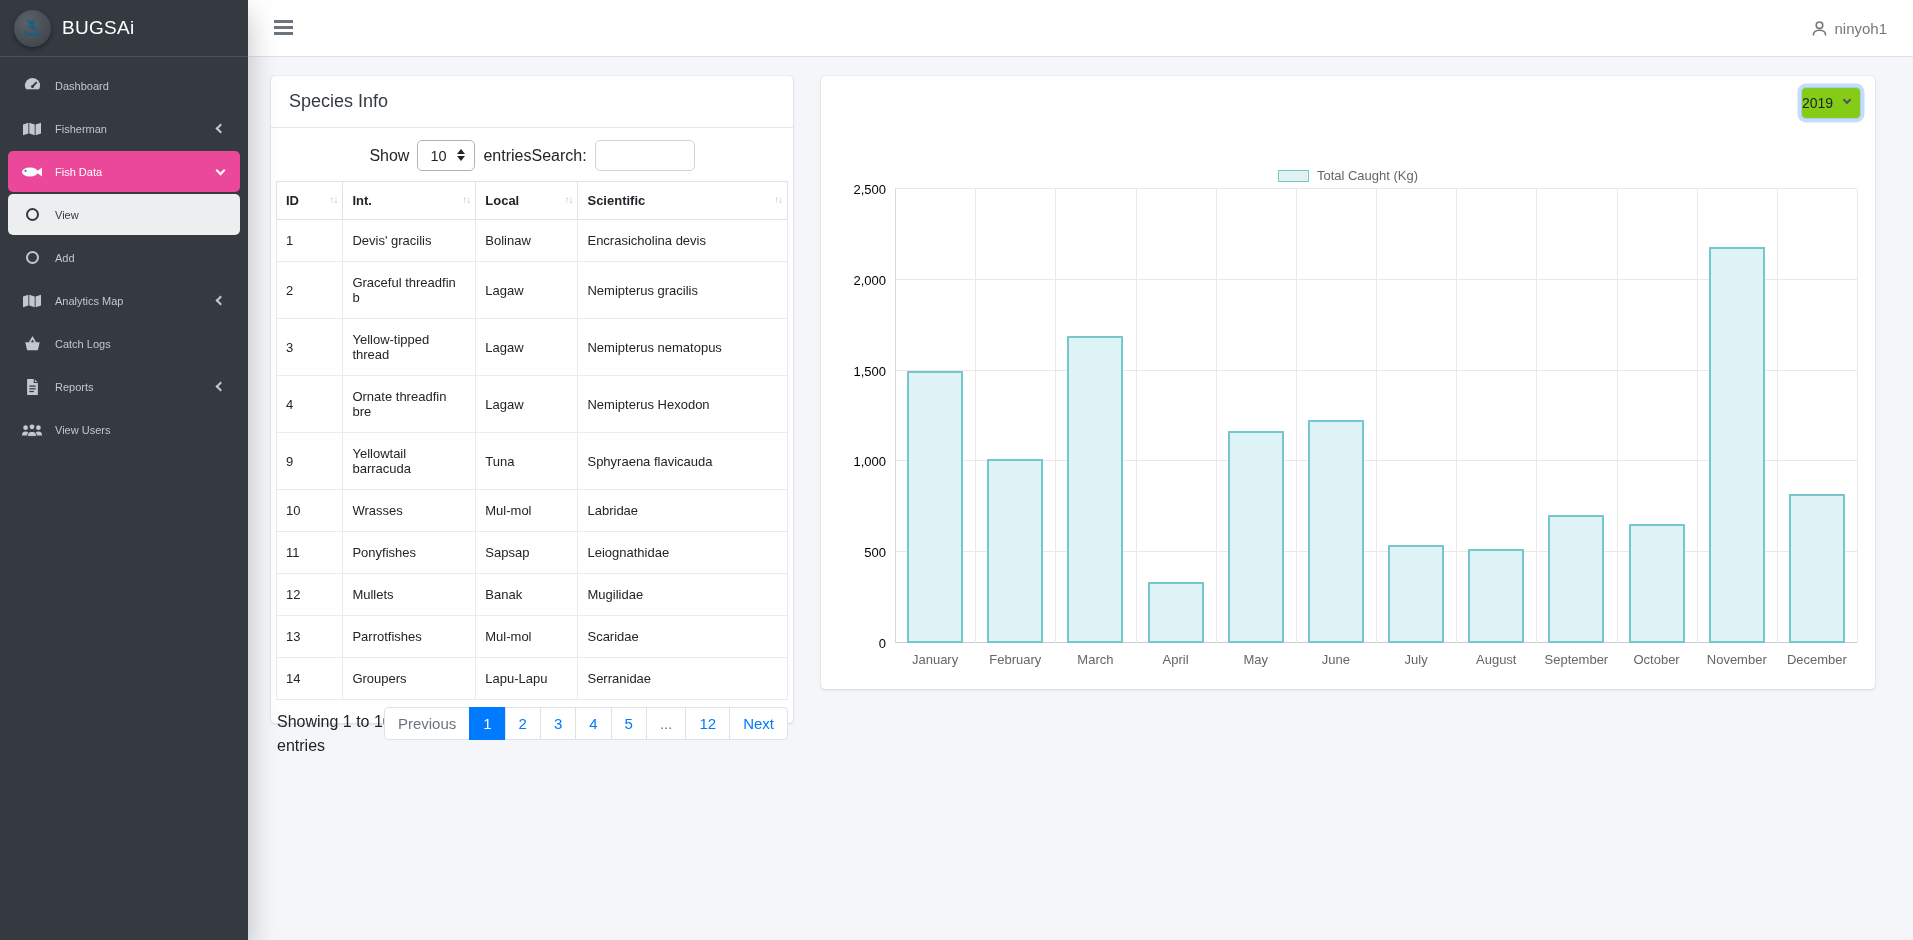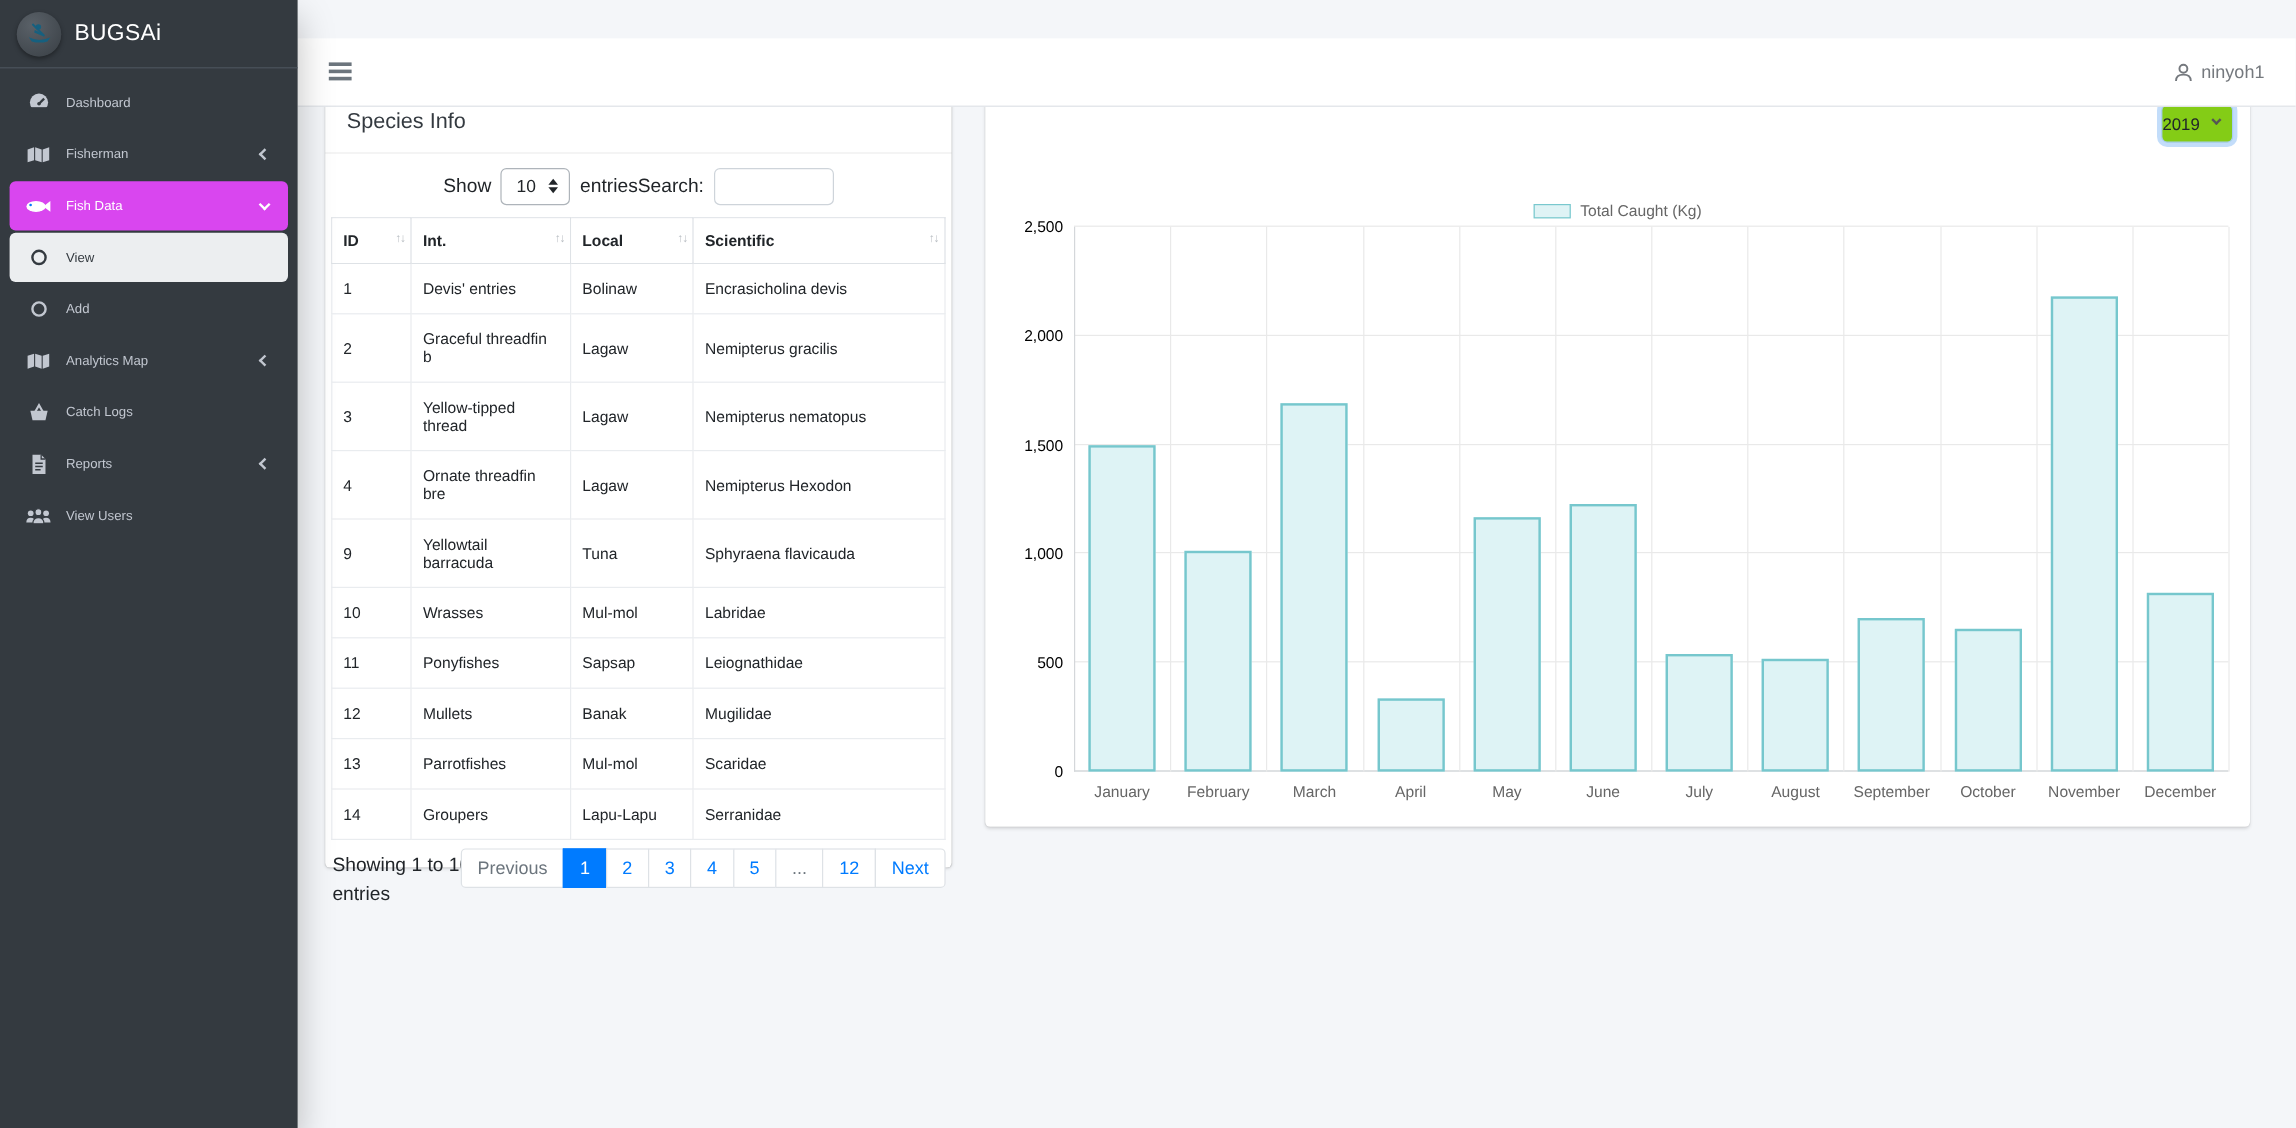--- a/index.html
+++ b/index.html
@@ -9,29 +9,29 @@
   .sidebar { position:absolute; left:0; top:0; width:248px; height:940px; background:#343a40; z-index:20;
              box-shadow:0 14px 28px rgba(0,0,0,.25); }
   .brand { height:57px; display:flex; align-items:center; padding-left:14px; border-bottom:1px solid #4b545c; }
   .brand-logo { width:37px; height:37px; border-radius:50%; background:radial-gradient(circle at 35% 30%, #5a6168, #393f45);
                 display:flex; align-items:center; justify-content:center; box-shadow:0 2px 4px rgba(0,0,0,.4); }
   .brand-text { color:#fff; font-size:19px; font-weight:400; margin-left:11px; letter-spacing:.3px; }
   .nav { padding:8px; }
   .nav-item { position:relative; height:41px; margin-bottom:2px; border-radius:5px; display:flex; align-items:center;
               padding:0 12px; color:#c2c7d0; font-size:11px; cursor:pointer; }
   .nav-item .ico { width:24px; margin-right:11px; display:flex; align-items:center; justify-content:center; }
-  .nav-item.active { background:#d946ef; color:#fff; }
+  .nav-item.active { background:#ec4899; color:#fff; }
   .nav-item.sub-hl { background:#eceef0; color:#343a40; }
   .chev { position:absolute; right:16px; width:7px; height:7px; border:solid currentColor; border-width:0 2px 2px 0; display:inline-block; }
   .chev.left { transform:rotate(135deg); }
   .chev.down { transform:rotate(45deg); margin-top:-3px; }
   .o-circle { width:13px; height:13px; border:2px solid currentColor; border-radius:50%; display:inline-block; }
 
   
-  .topbar { position:absolute; left:248px; right:0; top:0; height:57px; background:#fff; border-bottom:1px solid #dee2e6; z-index:5;margin-top:32px; }
+  .topbar { position:absolute; left:248px; right:0; top:0; height:57px; background:#fff; border-bottom:1px solid #dee2e6; z-index:5; }
   .hamburger { position:absolute; left:26px; top:20px; width:19px; cursor:pointer; }
   .hamburger span { display:block; height:2.5px; background:#6c757d; margin-bottom:3.5px; }
   .user-box { position:absolute; right:26px; top:0; height:56px; display:flex; align-items:center; color:#75797e; font-size:15px; cursor:pointer; }
   .user-box svg { margin-right:6px; }
 
   
   .main { position:absolute; left:248px; top:57px; right:0; bottom:0; background:#f4f6f9; }
   .card { position:absolute; background:#fff; border-radius:4px; box-shadow:0 0 1px rgba(0,0,0,.18), 0 1px 3px rgba(0,0,0,.12); }
   .card-header { padding:15px 18px; font-size:18px; color:#343a40; border-bottom:1px solid rgba(0,0,0,.09); }
 
@@ -240,21 +240,21 @@
             <tr id="speciesHead">
               <th class="c-id">ID<span class="sort-glyphs">↑↓</span></th>
               <th class="c-int">Int.<span class="sort-glyphs">↑↓</span></th>
               <th class="c-loc">Local<span class="sort-glyphs">↑↓</span></th>
               <th class="c-sci">Scientific<span class="sort-glyphs">↑↓</span></th>
             </tr>
           </thead>
         <tbody id="speciesBody">
             <tr>
               <td>1</td>
-              <td>Devis' entries</td>
+              <td>Devis' gracilis</td>
               <td>Bolinaw</td>
               <td>Encrasicholina devis</td>
             </tr>
             <tr>
               <td>2</td>
               <td>Graceful threadfin b</td>
               <td>Lagaw</td>
               <td>Nemipterus gracilis</td>
             </tr>
             <tr>

